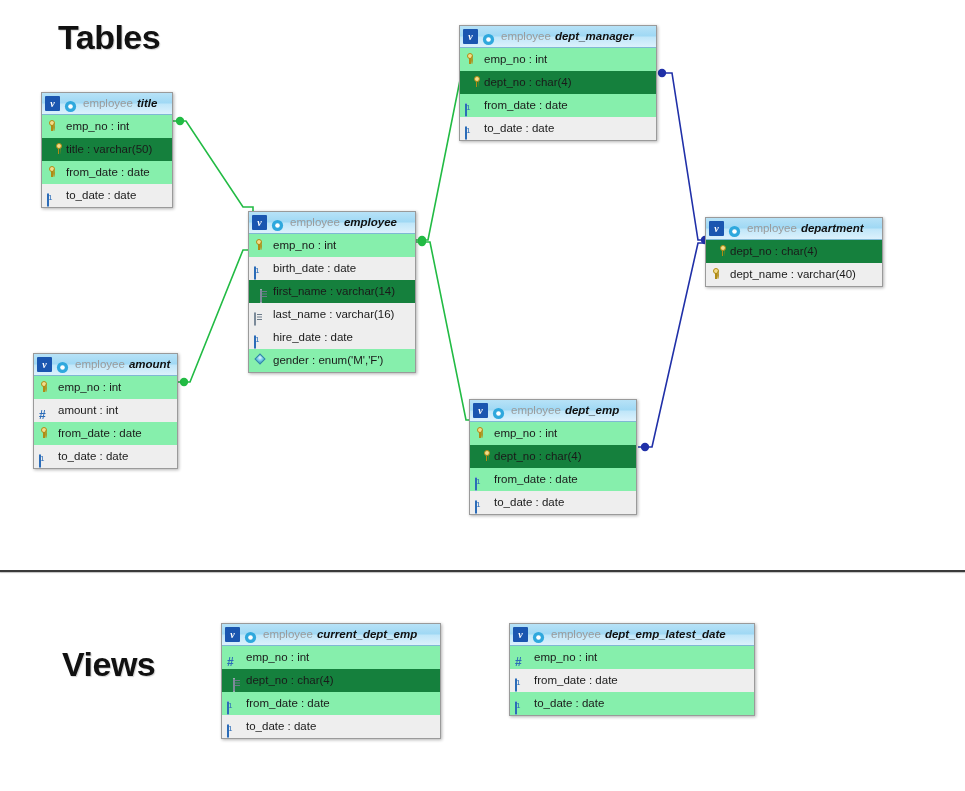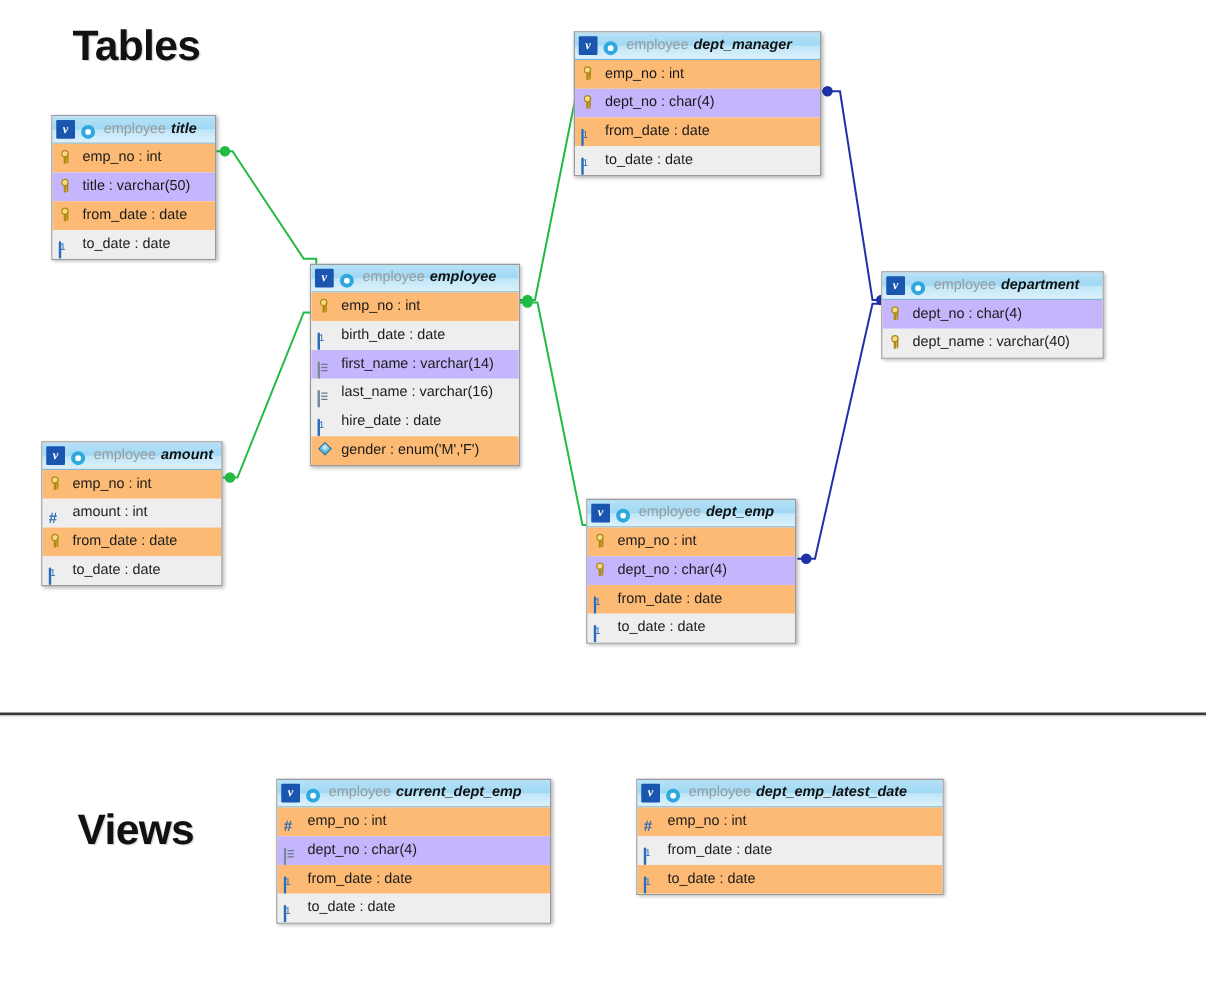--- a/index.html
+++ b/index.html
@@ -120,22 +120,22 @@
     line-height: 22px;
     display: flex;
     align-items: center;
     font-size: 11.5px;
     color: #1a1a1a;
     padding-left: 5px;
     white-space: nowrap;
     border-bottom: 1px solid transparent;
   }
   .row.alt  { background: #eeeeee; }
-  .row.norm { background: #fdba74; }
-  .row.pk   { background: #c4b5fd; }
+  .row.norm { background: #86efac; }
+  .row.pk   { background: #15803d; text-align: center; }
 
   .row-icon {
     width: 13px;
     height: 13px;
     margin-right: 6px;
     flex: 0 0 auto;
     position: relative;
   }
   .row-label { }
 

